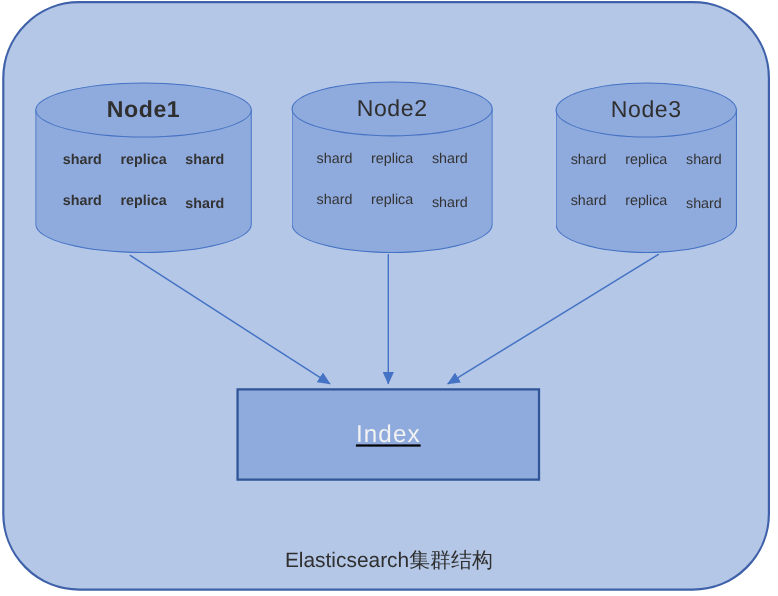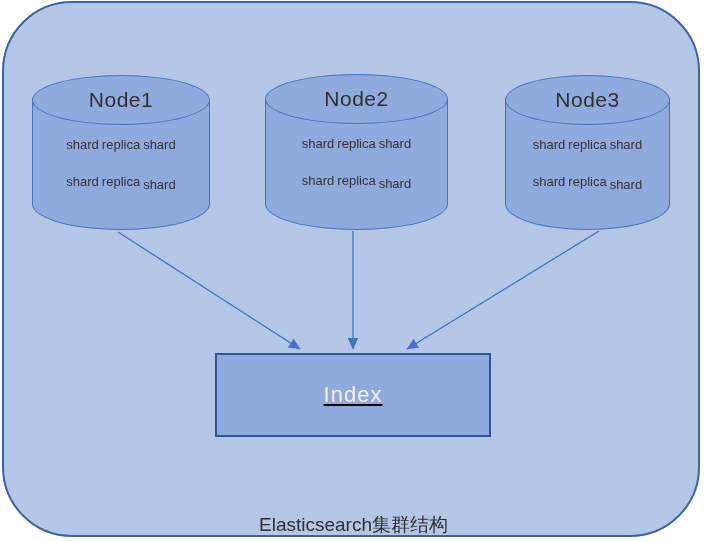--- a/index.html
+++ b/index.html
@@ -35,51 +35,51 @@
   }
   .cyl-title {
     position: absolute; left: 0; right: 0; top: 0; height: 50px;
     line-height: 50px; text-align: center;
     font-size: 21px; color: #2f2f2f; letter-spacing: 0.5px;
   }
   .shard-rows {
     position: absolute; left: 0; right: 0; top: 62px;
     display: flex; flex-direction: column; align-items: center; gap: 22px;
   }
-  .shard-row { display: flex; gap: 3px; }
+  .shard-row { display: flex; gap: 17px; }
   .shard-row span { font-size: 13px; color: #333333; }
   .shard-row span.drop { transform: translateY(3px); }
   
   .arrows {
     position: absolute; left: 0; top: 0; width: 707px; height: 542px;
     pointer-events: none;
   }
   
   .index-box {
     position: absolute; left: 215px; top: 353px; width: 276px; height: 84px;
     background: var(--index-fill, #8faadc);
     border: 2px solid var(--index-border, #2f5597);
     display: flex; align-items: center; justify-content: center; text-decoration: underline;
   }
   .index-box span {
     color: var(--index-text, #f2f2f2); font-size: 22px; letter-spacing: 1px;
   }
   
   .caption {
-    position: absolute; left: 0; right: 0; bottom: 4px;
+    position: absolute; left: 0; right: 0; bottom: 20px;
     text-align: center; font-size: 19px; color: #2f2f2f;
   }
 </style>
 </head>
 <body>
 
 <div class="stage">
   <div class="canvas-rect"></div>
 
-  <div class="cylinder" style="left:32px; top:75px; width:178px;">
+  <div class="cylinder" style="left:32px; top:75px; width:197px;font-weight:bold;">
     <div class="cyl-body"></div>
     <div class="cyl-top"></div>
     <div class="cyl-title">Node1</div>
     <div class="shard-rows">
       <div class="shard-row">
         <span>shard</span>
         <span>replica</span>
         <span>shard</span>
       </div>
       <div class="shard-row">

